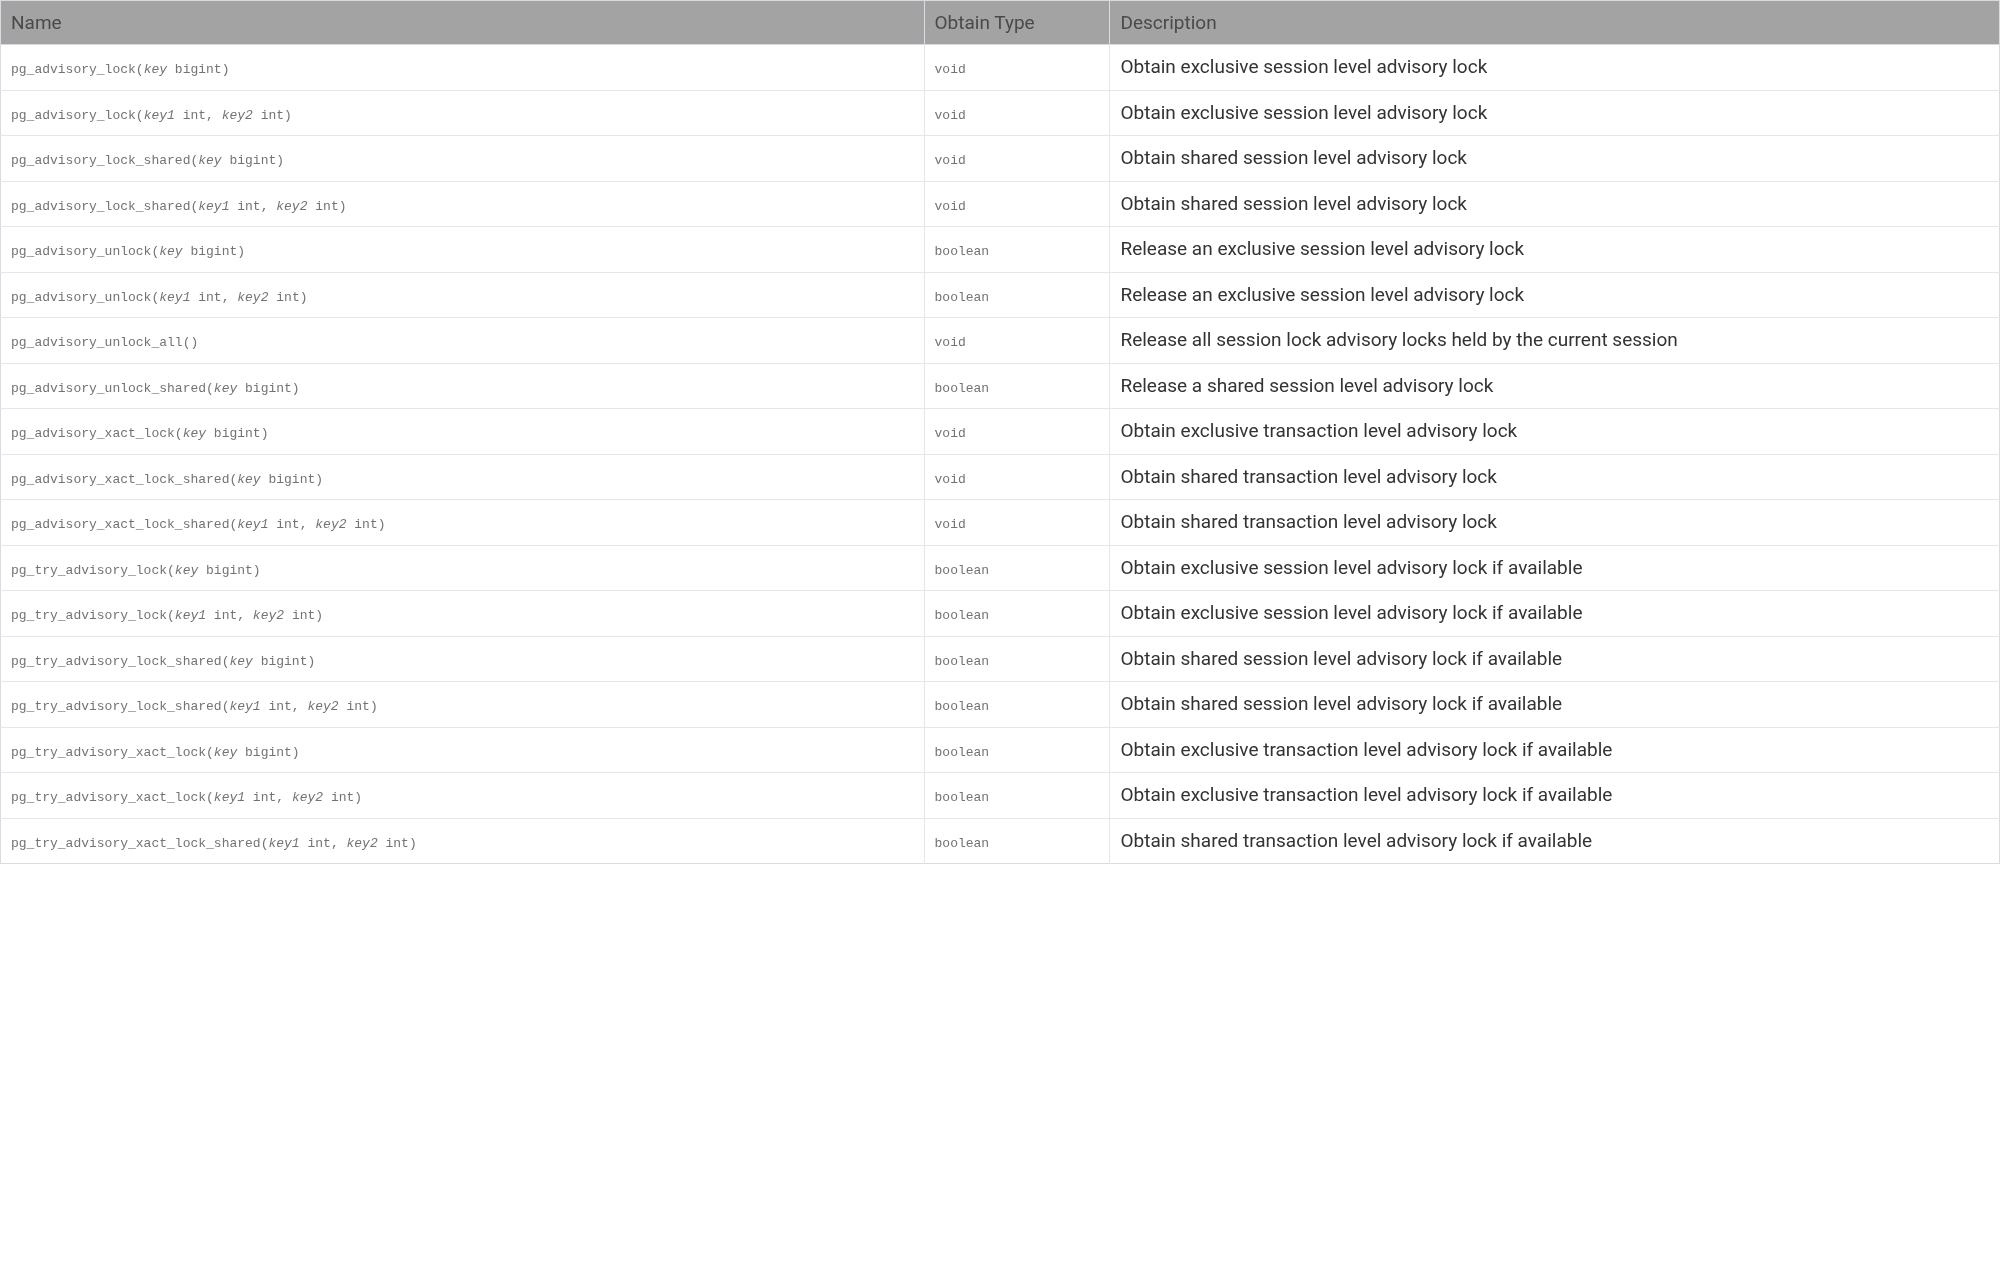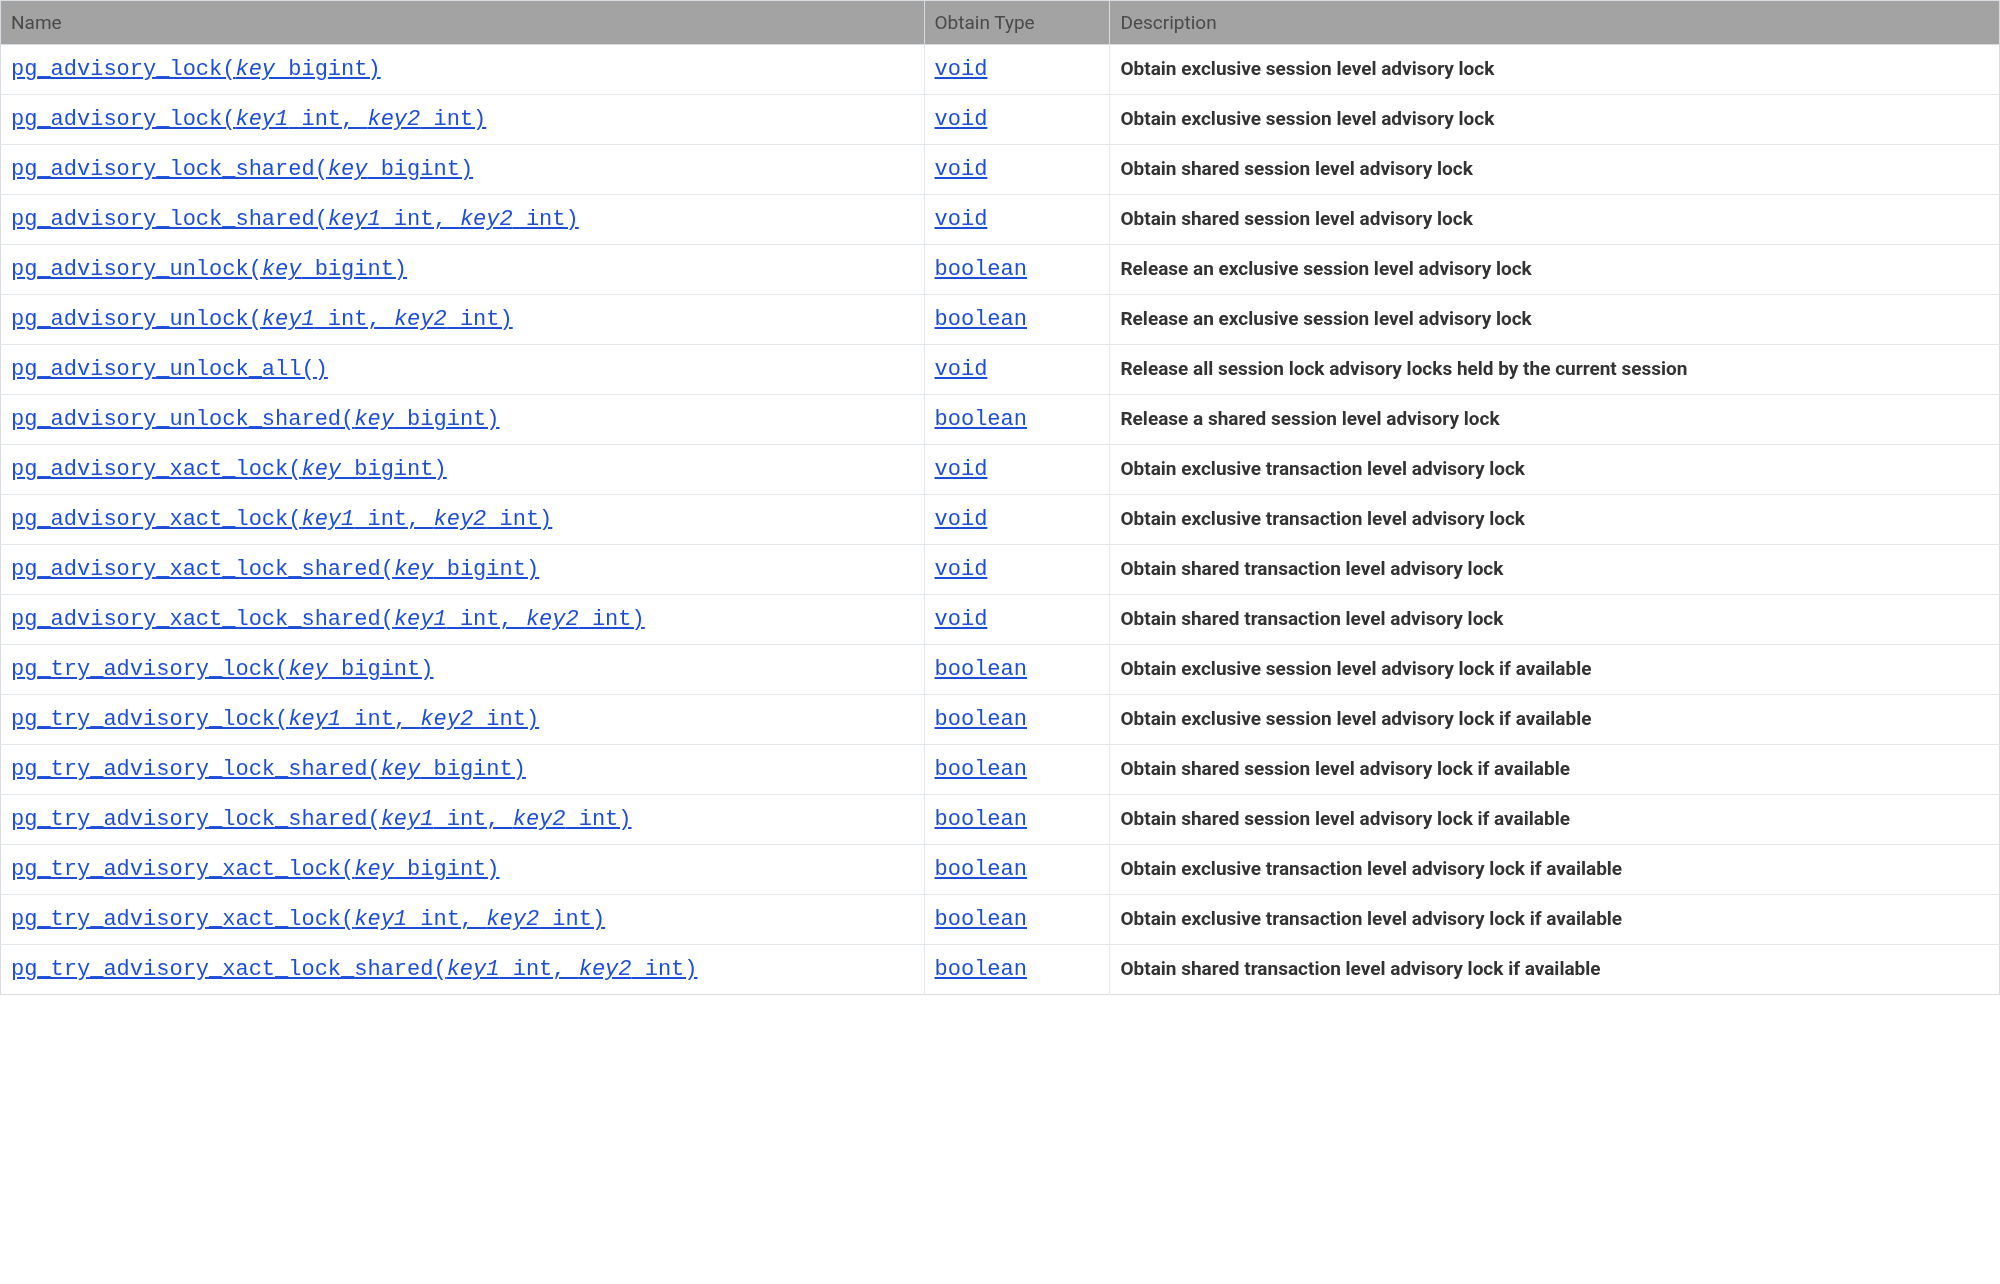--- a/index.html
+++ b/index.html
@@ -32,30 +32,28 @@
     }
     tbody td {
       padding: 8px 10px;
       border-bottom: 1px solid #e4e7ea;
       border-right: 1px solid #e4e7ea;
       vertical-align: middle;
       line-height: 1.5;
     }
     tbody td:last-child {
       border-right: none;
-      font-weight: bold;
     }
     tbody tr:last-child td {
       border-bottom: none;
     }
     code {
       font-family: "SFMono-Regular", Consolas, "Liberation Mono", Menlo, monospace;
-      font-size: 22px;
-      color: #1d4ed8;
-      text-decoration: underline;
+      font-size: 13px;
+      color: #737373;
     }
     .replaceable {
       font-style: italic;
     }
     .desc {
       color: #333333;
     }
     .col-name {
       width: 46.2%;
     }
@@ -117,25 +115,20 @@
         <td><code>pg_advisory_unlock_shared(<span class="replaceable">key</span> bigint)</code></td>
         <td><code>boolean</code></td>
         <td class="desc">Release a shared session level advisory lock</td>
       </tr>
       <tr>
         <td><code>pg_advisory_xact_lock(<span class="replaceable">key</span> bigint)</code></td>
         <td><code>void</code></td>
         <td class="desc">Obtain exclusive transaction level advisory lock</td>
       </tr>
       <tr>
-        <td><code>pg_advisory_xact_lock(<span class="replaceable">key1</span> int, <span class="replaceable">key2</span> int)</code></td>
-        <td><code>void</code></td>
-        <td class="desc">Obtain exclusive transaction level advisory lock</td>
-      </tr>
-      <tr>
         <td><code>pg_advisory_xact_lock_shared(<span class="replaceable">key</span> bigint)</code></td>
         <td><code>void</code></td>
         <td class="desc">Obtain shared transaction level advisory lock</td>
       </tr>
       <tr>
         <td><code>pg_advisory_xact_lock_shared(<span class="replaceable">key1</span> int, <span class="replaceable">key2</span> int)</code></td>
         <td><code>void</code></td>
         <td class="desc">Obtain shared transaction level advisory lock</td>
       </tr>
       <tr>

